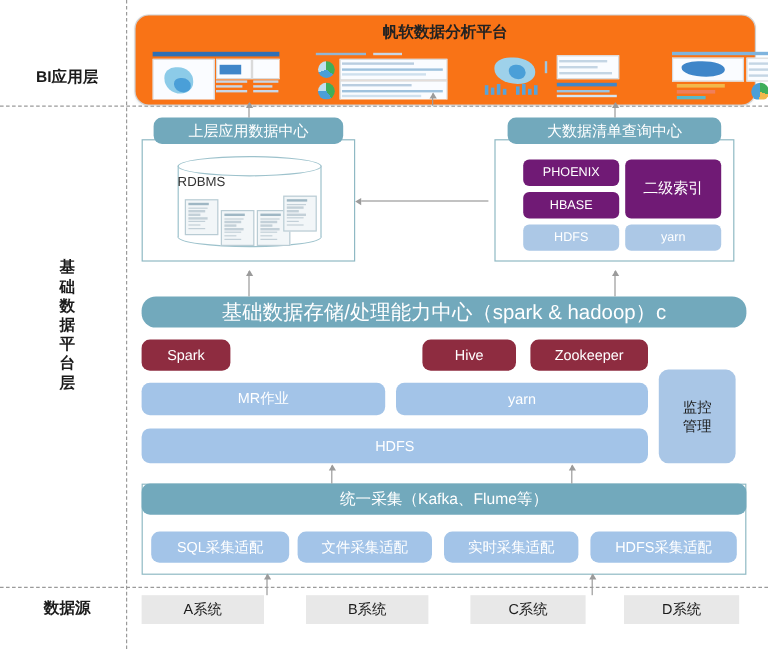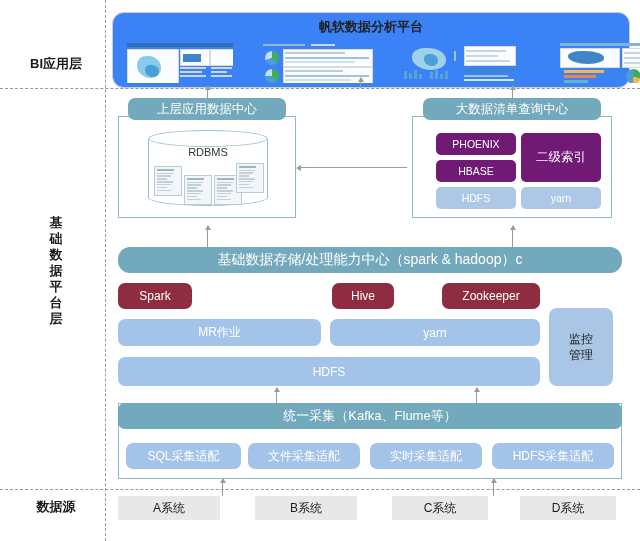--- a/index.html
+++ b/index.html
@@ -42,21 +42,21 @@
     justify-content:center;font-size:12.5px;border-radius:7px;
   }
   .panel{
     position:absolute;border:1px solid #8fb9c4;background:#ffffff;
     box-sizing:border-box;
   }
 
   
   #bi-card{
     position:absolute;left:112px;top:12px;width:516px;height:74px;
-    border:1px solid #cfcfcf;border-radius:12px;background:#3b82f6;
+    border:1px solid #cfcfcf;border-radius:12px;background:#f97316;
     box-shadow:0 1px 2px rgba(0,0,0,.06);
   }
   #bi-title{
     position:absolute;left:0;top:5px;width:516px;text-align:center;
     font-size:13px;font-weight:bold;color:#222;
   }
   .thumb{position:absolute;top:30px;height:40px;overflow:hidden;}
   .thumb .bar{position:absolute;background:#2f6fb5;}
   .thumb .line{position:absolute;background:#c9d7e6;height:1.5px;}
   .thumb .blob{position:absolute;background:#6fb0e0;border-radius:40% 55% 45% 60%;}
@@ -81,21 +81,21 @@
     position:absolute;left:0;top:0;width:120px;height:17px;
     border:1px solid #9dc2cc;border-radius:50%;background:#ffffff;
     box-sizing:border-box;
   }
   #cyl .bot{
     position:absolute;left:0;top:59px;width:120px;height:17px;
     border:1px solid #9dc2cc;border-radius:50%;background:#ffffff;
     box-sizing:border-box;
   }
   #cyl .label{
-    position:absolute;left:0;top:16px;width:120px;text-align:center;
+    position:absolute;left:0;top:16px;width:120px;text-align:left;
     font-size:11px;color:#333;font-weight:normal;z-index:4;
   }
   .minitable{
     position:absolute;background:#f2f6f8;border:0.7px solid #b9ccd4;z-index:5;
     box-sizing:border-box;padding:2px 2px;
   }
   .minitable .th{height:2.2px;background:#9fb7c4;margin-bottom:1.4px;width:76%;}
   .minitable .tr{height:1.3px;background:#c3d0d8;margin-bottom:1.6px;width:62%;}
   .minitable .tr.s{width:46%;}
   .minitable .tr.l{width:72%;}
@@ -293,24 +293,24 @@
 
   <div class="panel" id="right-panel"></div>
   <div class="rbox hdrbar" id="right-hdr">大数据清单查询中心</div>
 
   <div class="chip green" style="left:436px;top:133px;width:80px;height:22px;">PHOENIX</div>
   <div class="chip green" style="left:436px;top:160px;width:80px;height:22px;">HBASE</div>
   <div class="chip green" style="left:521px;top:133px;width:80px;height:49px;font-size:12.5px;">二级索引</div>
   <div class="chip blue" style="left:436px;top:187px;width:80px;height:22px;">HDFS</div>
   <div class="chip blue" style="left:521px;top:187px;width:80px;height:22px;">yarn</div>
 
-  <div class="rbox hdrbar" id="mid-hdr" style="font-size:14px;border-radius:12px;">基础数据存储/处理能力中心（spark &amp; hadoop）c</div>
+  <div class="rbox hdrbar" id="mid-hdr" style="font-size:17px;border-radius:12px;">基础数据存储/处理能力中心（spark &amp; hadoop）c</div>
 
   <div class="pill red" style="left:118px;top:283px;width:74px;height:26px;">Spark</div>
-  <div class="pill red" style="left:332px;top:283px;width:62px;height:26px;">Hive</div>
+  <div class="pill red" style="left:352px;top:283px;width:78px;height:26px;">Hive</div>
   <div class="pill red" style="left:442px;top:283px;width:98px;height:26px;">Zookeeper</div>
 
   <div class="pill blue2" style="left:118px;top:319px;width:203px;height:27px;">MR作业</div>
   <div class="pill blue2" style="left:330px;top:319px;width:210px;height:27px;">yarn</div>
 
   <div class="pill blue2" style="left:118px;top:357px;width:422px;height:29px;">HDFS</div>
 
   <div id="monitor">
     <span style="white-space:pre-line;">监控
 管理</span>

